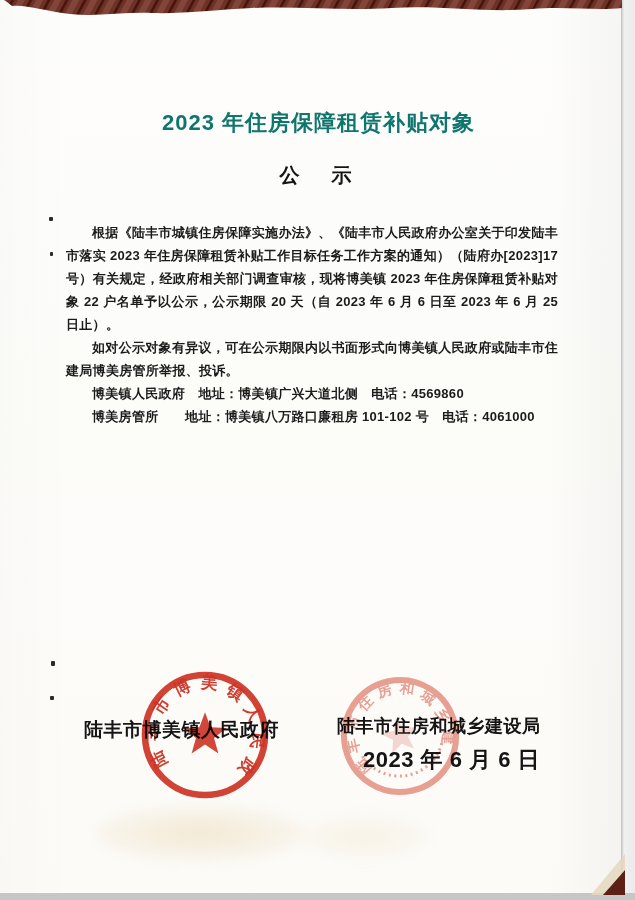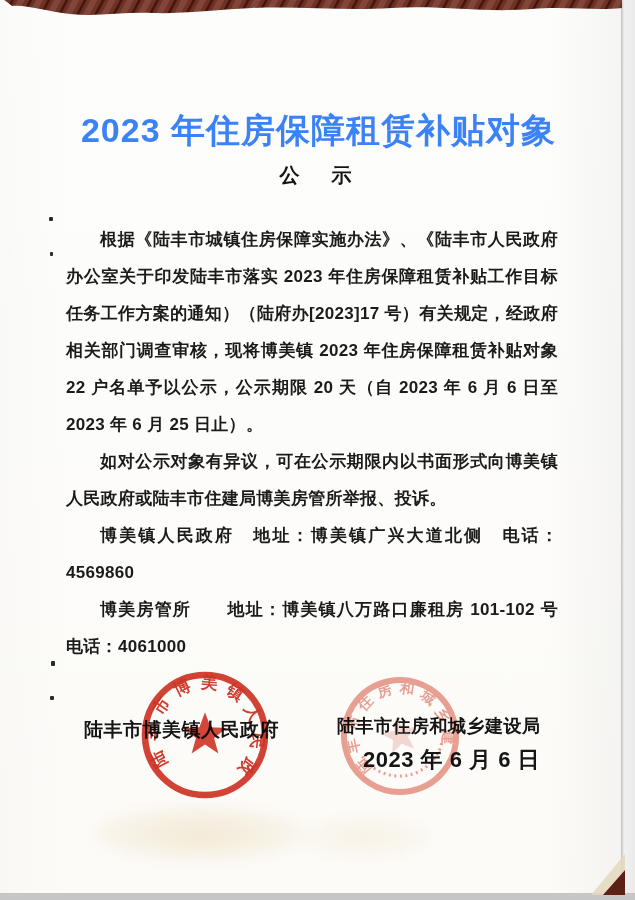--- a/index.html
+++ b/index.html
@@ -40,33 +40,33 @@
   .stain.s2 { left:300px; top:816px; width:130px; height:42px;
     background:radial-gradient(ellipse, rgba(240,228,200,0.4), rgba(240,228,200,0)); }
   .speck { position:absolute; background:#2a2a2a; border-radius:1px; }
   .sp1 { left:49px; top:217px; width:4px; height:4px; }
   .sp2 { left:50px; top:252px; width:3px; height:4px; }
   .sp3 { left:51px; top:661px; width:4px; height:5px; }
   .sp4 { left:50px; top:696px; width:4px; height:4px; }
 
   .title-main {
     position:absolute; left:0; top:108px; width:621px;
-    text-align:center; font-size:34px; font-weight:bold;
-    letter-spacing:1px; color:#3b82f6;
+    text-align:center; font-size:22px; font-weight:bold;
+    letter-spacing:1px; color:#0f766e;
     transform:translateX(8px);
   }
   .title-sub {
     position:absolute; left:0; top:162px; width:621px;
     text-align:center; font-size:20px; font-weight:bold;
     letter-spacing:6px; color:#141414;
     transform:translateX(8px);
   }
   .body-text {
     position:absolute; left:66px; top:221px; width:492px;
-    font-size:17px; line-height:37px; font-weight:600;
+    font-size:13px; line-height:23px; font-weight:600;
     text-align:justify; color:#1b1b1b; letter-spacing:0.3px;
   }
   .body-text p { text-indent:2em; margin:0; }
 
   .sig { position:absolute; font-weight:600; color:#151515; z-index:3; }
   .sig-left { left:84px; top:717px; font-size:19px; letter-spacing:0.5px; }
   .sig-right { left:337px; top:714px; font-size:18px; letter-spacing:0.5px; }
   .sig-right .date { margin-top:7px; padding-left:26px; font-size:22px; }
 
   .seal { position:absolute; mix-blend-mode:multiply; z-index:4; pointer-events:none; }

